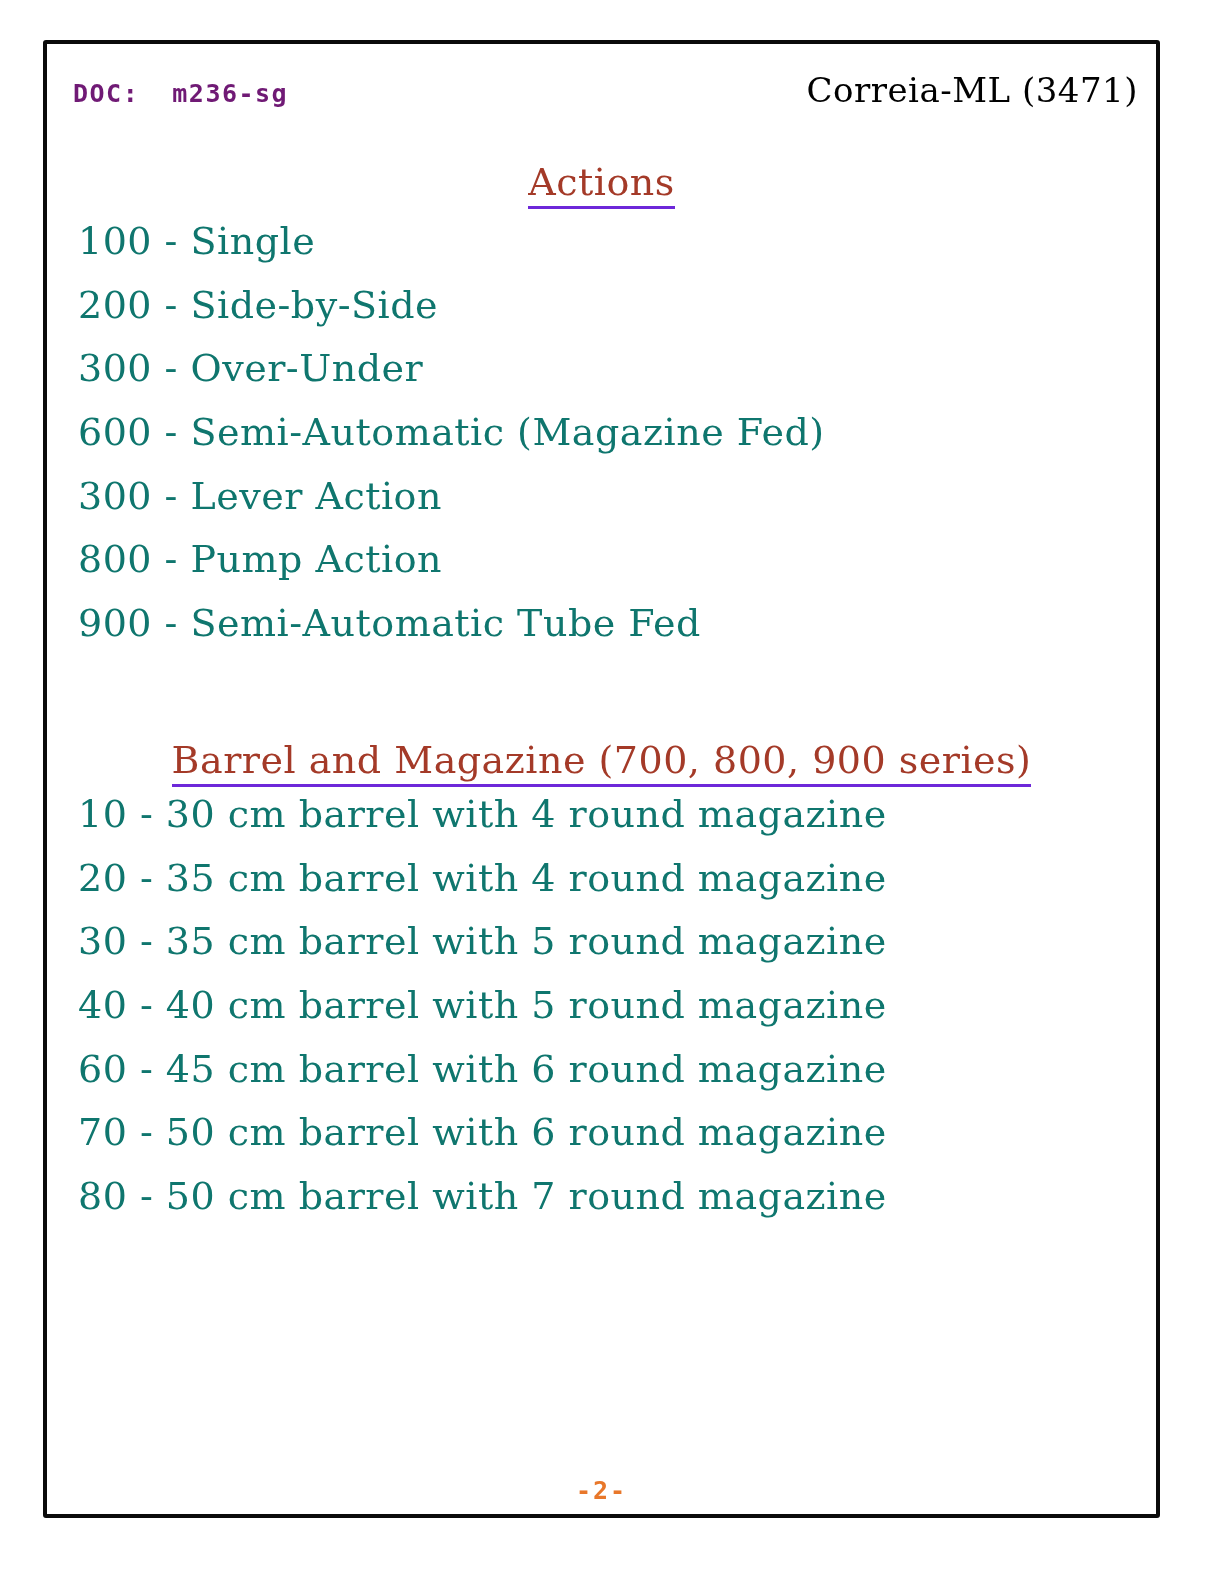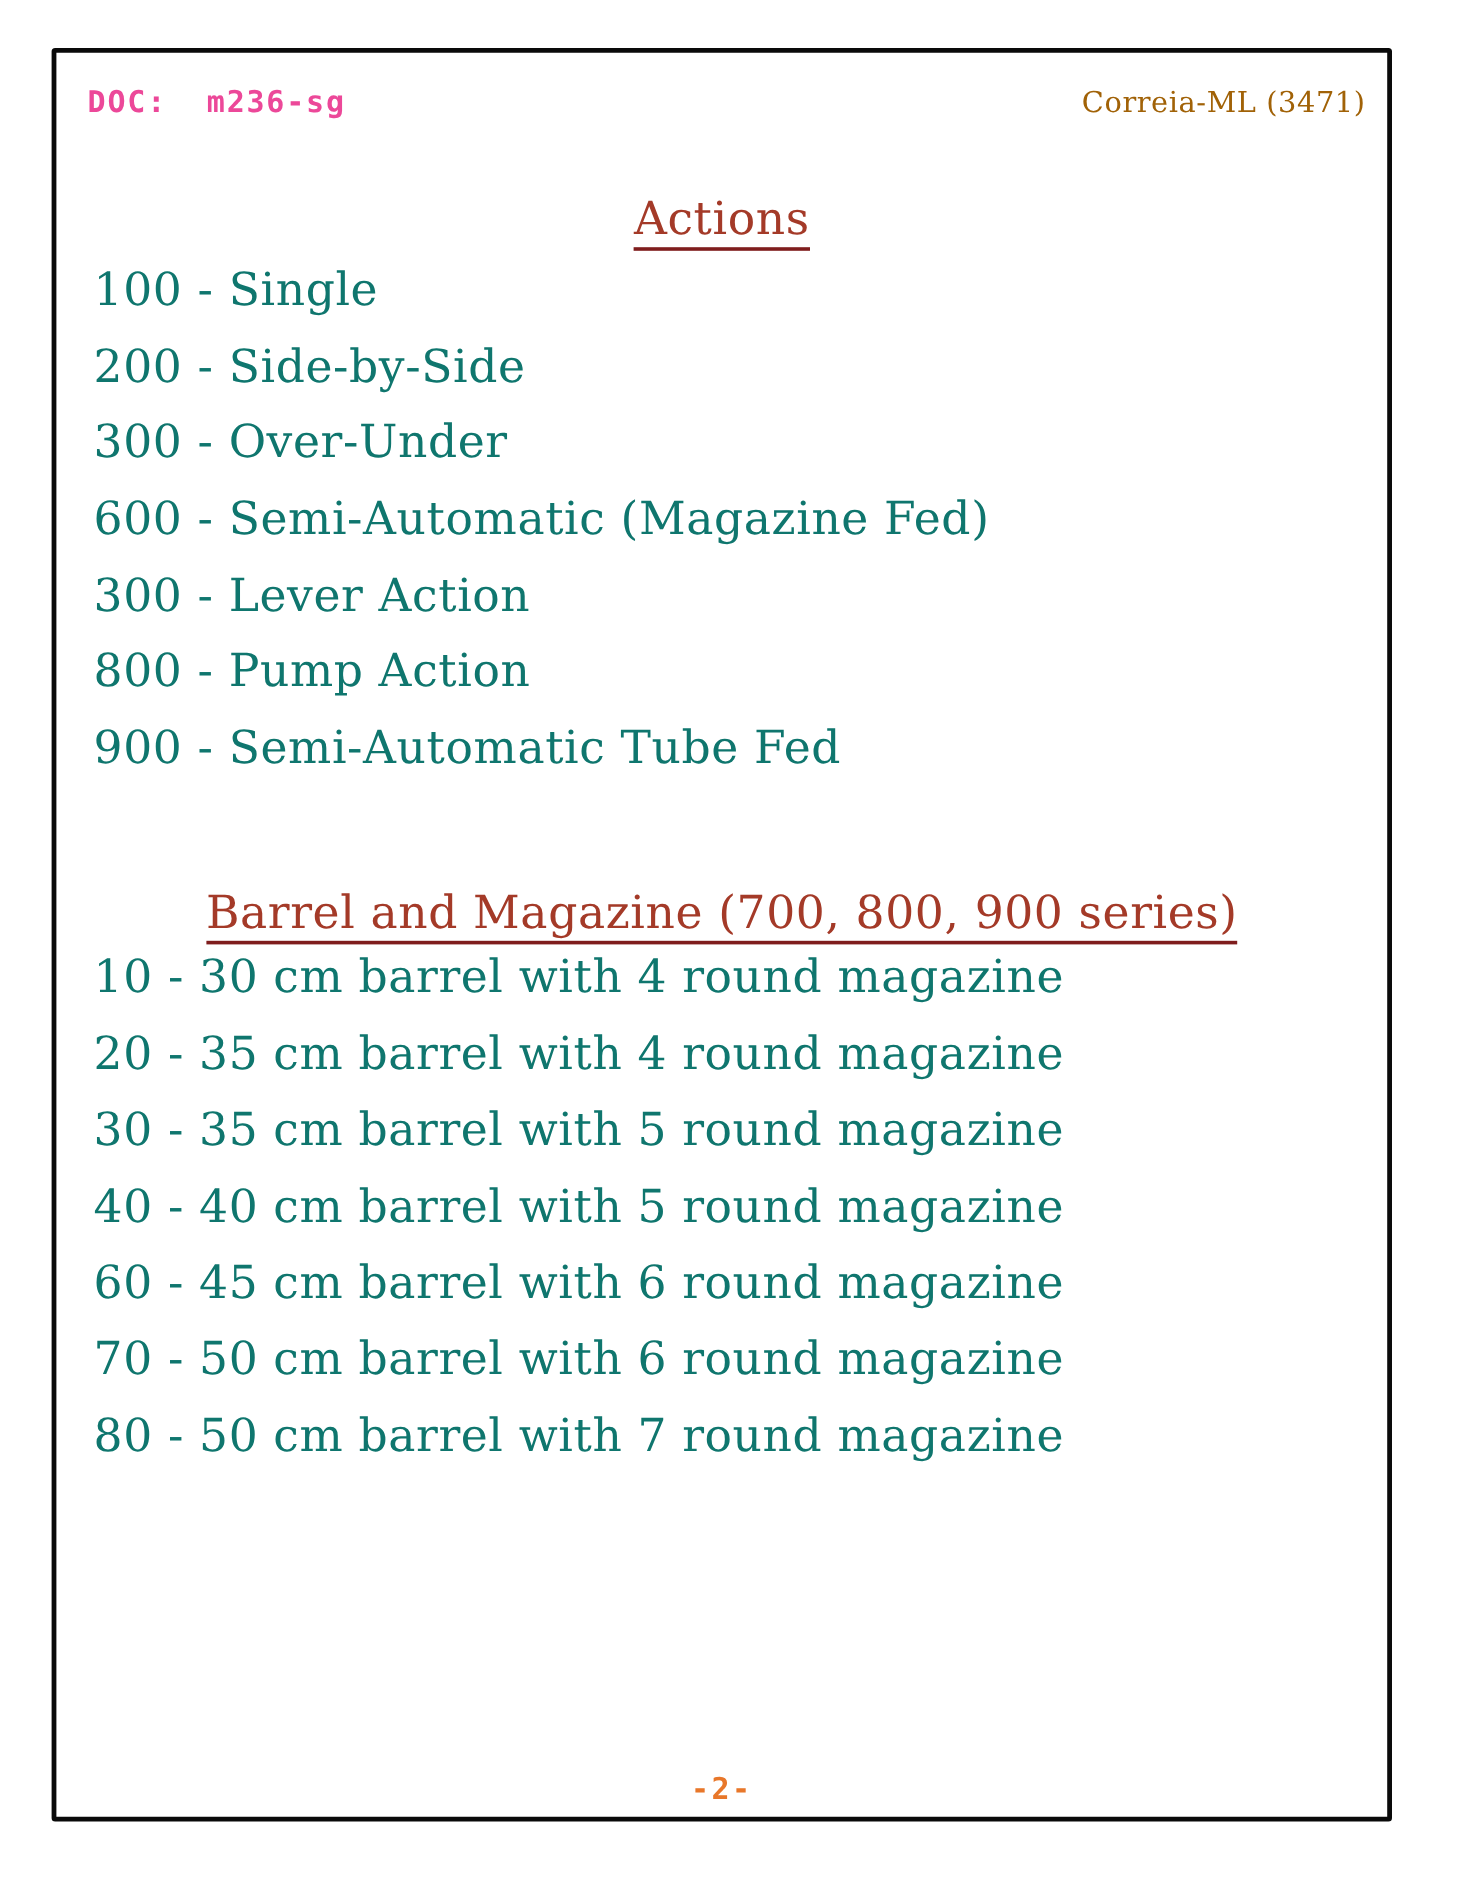--- a/index.html
+++ b/index.html
@@ -37,42 +37,42 @@
     right: 18px;
     display: flex;
     justify-content: space-between;
     align-items: baseline;
   }
   .doc-id {
     font-family: "DejaVu Sans Mono", monospace;
     font-weight: bold;
     font-size: 25px;
     letter-spacing: 1.5px;
-    color: #ec4899;
+    color: #701a75;
     white-space: pre;
   }
   .hdr-right {
-    font-size: 24px;
+    font-size: 34px;
     letter-spacing: 0.5px;
-    color: #a16207;
+    color: #000000;
   }
   .section-title {
     position: absolute;
     left: 0;
     right: 0;
     text-align: center;
     font-size: 38px;
     letter-spacing: 0.5px;
     color: #a43a28;
   }
   .title-1 { top: 116px; }
   .title-2 { top: 694px; }
   .underline {
     display: inline-block;
-    border-bottom: 3px solid #7f1d1d;
+    border-bottom: 3px solid #6d28d9;
     padding-bottom: 2px;
   }
   .code-list {
     position: absolute;
     left: 31px;
     right: 18px;
     color: #0f766e;
     font-size: 38px;
     letter-spacing: 0.5px;
   }

